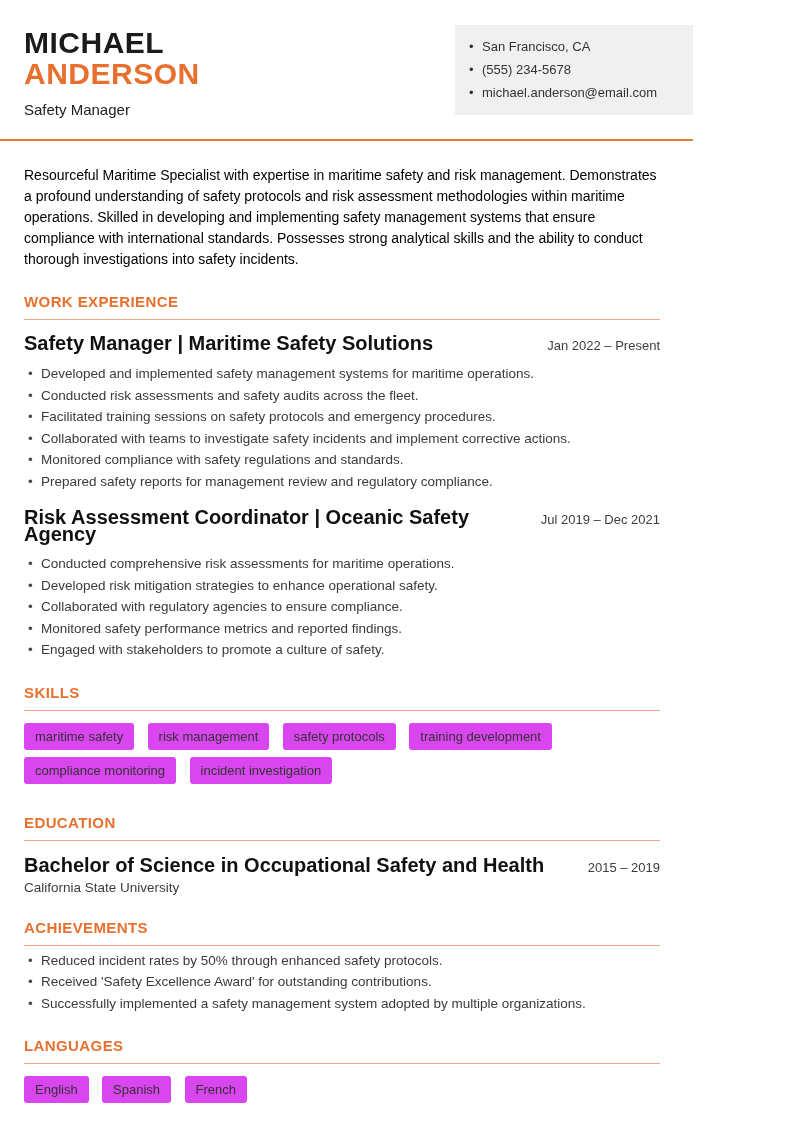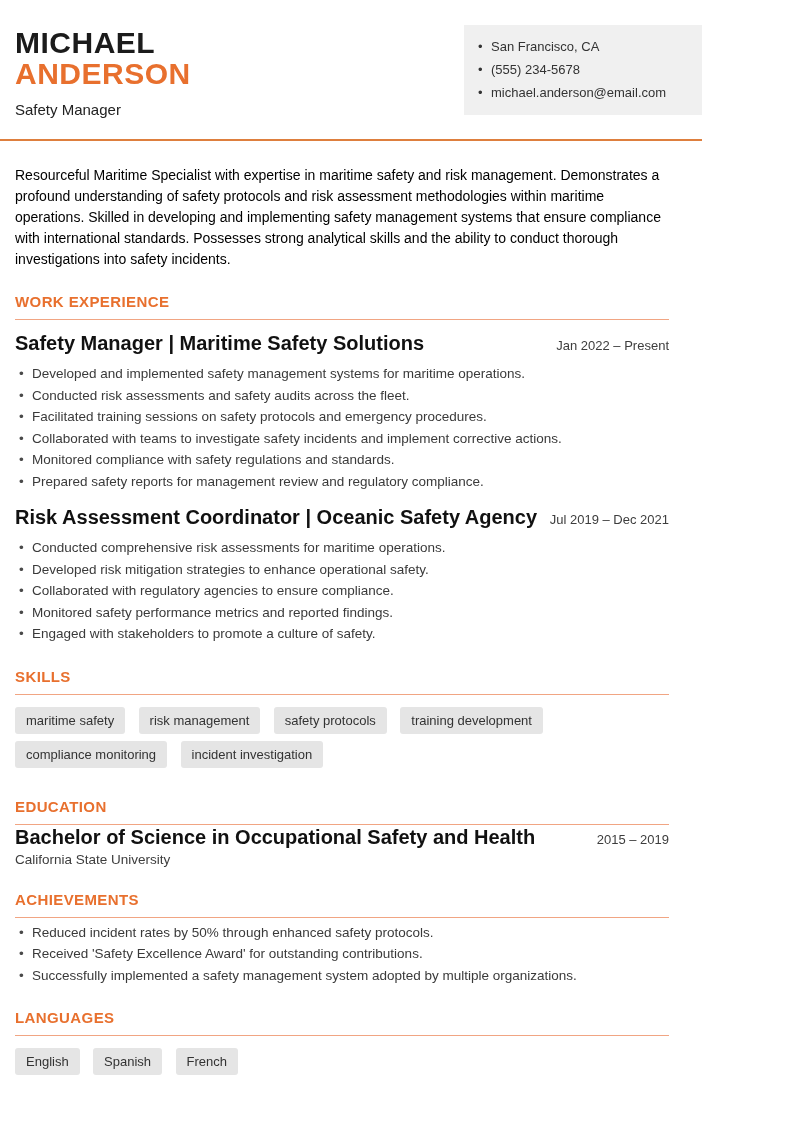--- a/index.html
+++ b/index.html
@@ -4,21 +4,21 @@
 <style>
   * { box-sizing: border-box; }
   html, body { margin: 0; padding: 0; }
   body {
     width: 800px; height: 1130px;
     background: #ffffff;
     font-family: "Liberation Sans", "DejaVu Sans", sans-serif;
     color: #3a3a3a;
     overflow: hidden;
   }
-  .page { position: relative; width: 684px; height: 1130px; padding: 0 15px; }
+  .page { position: relative; width: 684px; height: 1130px; padding: 0 24px; }
 
   
   .header { position: relative; padding-top: 27px; }
   .name-line { font-size: 30px; font-weight: 700; line-height: 31px; letter-spacing: 0.5px; }
   .name-first { color: #1b1b1b; }
   .name-last  { color: #e8702e; }
   .headline { margin-top: 13px; font-size: 15px; color: #222222; line-height: 16px; }
 
   .contact-card {
     position: absolute; top: 25px; right: -33px;
@@ -49,28 +49,28 @@
   .bullet-list { list-style: none; margin: 10px 0 0 0; padding: 0; }
   .bullet-list li {
     position: relative; padding-left: 17px;
     font-size: 13.5px; color: #3a3a3a; line-height: 21.5px;
   }
   .bullet-list li::before { content: "•"; position: absolute; left: 4px; color: #4a4a4a; }
 
   
   .tag-row { margin-top: 12px; line-height: 0; }
   .tag {
-    display: inline-block; background: #e5e5e5; color: #333333;
+    display: inline-block; background: #d946ef; color: #333333;
     font-size: 13px; line-height: 15px; padding: 6px 11px;
     border-radius: 3px; margin: 0 9px 7px 0;
   }
 
   
   .school { margin-top: 4px; font-size: 13.5px; color: #3d3d3d; line-height: 17px; }
-  .edu-block { margin-top: 4px; }
+  .edu-block { margin-top: 16px; }
   .achv-list { margin-top: 4px; }
 </style>
 </head>
 <body>
 
 <div class="page">
 
   <div class="header">
     <div class="name-line name-first">MICHAEL</div>
     <div class="name-line name-last">ANDERSON</div>

